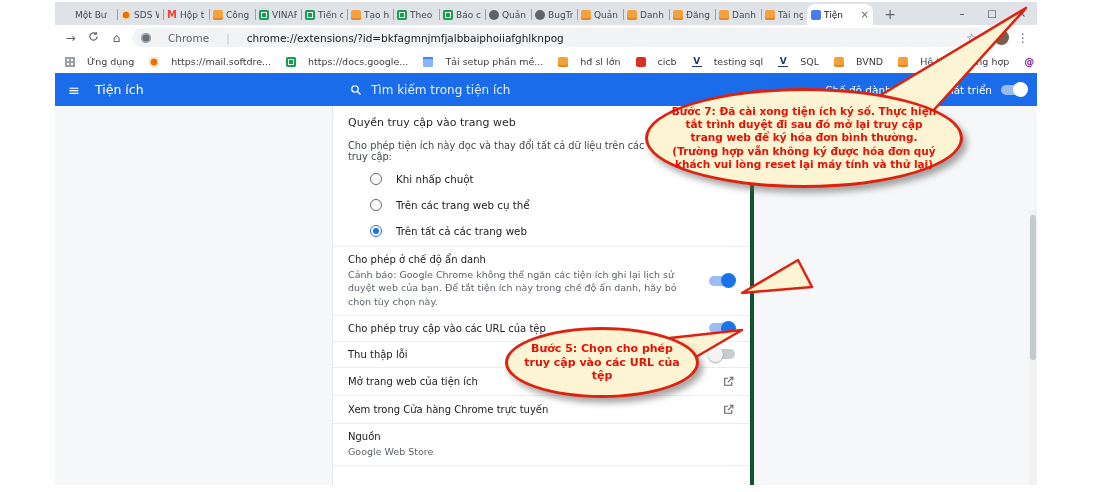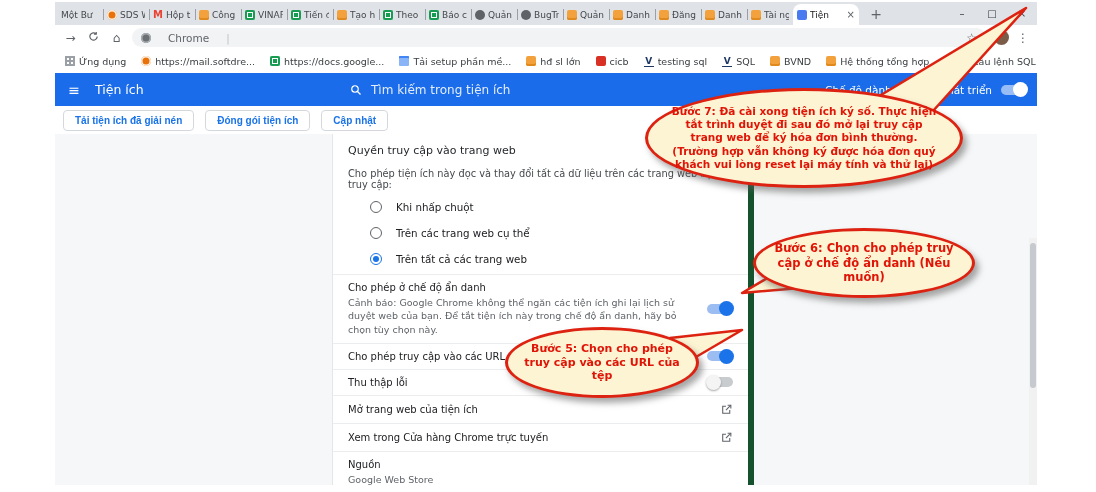--- a/index.html
+++ b/index.html
@@ -1,21 +1,21 @@
 <!DOCTYPE html>
 <html><head>
 <meta charset="utf-8">
 <style>
   *{box-sizing:border-box;margin:0;padding:0}
   body{background:#fff;font-family:"DejaVu Sans","Liberation Sans",sans-serif;-webkit-font-smoothing:antialiased}
   .page{position:relative;width:1096px;height:492px;background:#fff;overflow:hidden}
   .bwin{position:absolute;left:55px;top:2px;width:982px;height:483px;background:#fff;display:flex;flex-direction:column}
 
   
-  .tabstrip{height:23px;background:#dfe2e6;display:flex;align-items:flex-end;padding-left:2px;flex:none}
+  .tabstrip{height:23px;background:#dfe2e6;display:flex;align-items:flex-end;padding-left:16px;flex:none}
   #tabs{display:flex;align-items:flex-end;height:100%}
   .tab{height:21px;display:flex;align-items:center;gap:3px;padding:0 4px;width:46px;overflow:hidden;font-size:9px;color:#45494d;position:relative;flex:none;white-space:nowrap;cursor:default}
   .tab+.tab::before{content:"";position:absolute;left:0;top:5px;bottom:5px;width:1px;background:#9aa0a6}
   .tab.active{background:#fff;border-radius:8px 8px 0 0;width:66px;color:#202124}
   .tab.active::before{display:none}
   .tlabel{overflow:hidden;text-overflow:clip}
   .tclose{margin-left:auto;font-size:10px;color:#5f6368;flex:none}
   .newtab{width:22px;height:20px;display:flex;align-items:center;justify-content:center;font-size:14px;color:#5f6368;margin:0 0 1px 6px}
   .wctl{margin-left:auto;display:flex;align-items:center;height:100%}
   .wbtn{width:30px;text-align:center;font-size:10px;color:#3c4043;line-height:23px}
@@ -41,21 +41,21 @@
   .site-ic{width:10px;height:10px;border-radius:50%;background:#6a6f73;box-shadow:inset 0 0 0 1.5px #aab0b5;flex:none}
   .omni-name{color:#5f6368}
   .omni-sep{color:#c0c4c9}
   .url{white-space:nowrap;overflow:hidden;color:#202124}
   .omni-star{margin-left:auto;font-size:12px;color:#5f6368;flex:none}
   .avatar{width:15px;height:15px;border-radius:50%;background:#7a5c49;flex:none}
   .menu-dots{font-size:12px;color:#5f6368;width:12px;text-align:center;flex:none}
 
   
   .bookmarks{height:23px;background:#fff;display:flex;align-items:center;padding:0 10px;gap:15px;font-size:9.5px;color:#3c4043;flex:none;overflow:hidden}
-  .bm{display:flex;align-items:flex-start;gap:4px;flex:none;white-space:nowrap}
+  .bm{display:flex;align-items:center;gap:12px;flex:none;white-space:nowrap}
 
   
   .exthead{height:33px;background:#1b6cea;display:flex;align-items:center;color:#fff;padding:0 10px;position:relative;flex:none}
   .hamb{font-size:14px;width:18px;text-align:center}
   .exttitle{font-size:12.5px;margin-left:12px}
   .searchbox{position:absolute;left:295px;display:flex;align-items:center;gap:9px}
   .search-ph{font-size:12px;color:rgba(255,255,255,.88)}
   .devmode{margin-left:auto;display:flex;align-items:center;gap:9px}
   .devlabel{font-size:10.5px;color:#fff;white-space:nowrap}
 
@@ -65,21 +65,21 @@
   .tgl.on{background:#9cbdf2}.tgl.on .knob{right:-1px;background:#1a73e8}
   .tgl.off{background:#c9cccf}.tgl.off .knob{left:-1px;background:#f4f4f4;box-shadow:0 1px 2px rgba(0,0,0,.35)}
   .tgl.hdr.on{background:rgba(255,255,255,.55)}.tgl.hdr.on .knob{background:#fff}
 
   
   .actionsbar{height:28px;background:#fff;display:flex;align-items:center;gap:11px;padding:0 8px;flex:none}
   .abtn{border:1px solid #d4d8dd;border-radius:4px;color:#1a73e8;font-size:10px;font-weight:bold;padding:4px 11px;background:#fff;white-space:nowrap;cursor:pointer}
 
   
   .content{position:relative;flex:1;background:#f6f7f8;overflow:hidden}
-  .card{position:absolute;left:277px;top:-1px;bottom:0;width:422px;background:#fff;border-left:1px solid #e4e6e9;border-right:6px solid #14532d;border-top:1px solid #e4e6e9;color:#202124}
+  .card{position:absolute;left:277px;top:-1px;bottom:0;width:422px;background:#fff;border-left:1px solid #e4e6e9;border-right:4px solid #14532d;border-top:1px solid #e4e6e9;color:#202124}
   .sect{padding:8px 15px 2px;border-bottom:1px solid #ecedef}
   .sect-title{font-size:11px;color:#26292c;padding:2px 0}
   .sect-desc{color:#44484c;margin:9px 0 4px;font-size:9.8px}
   .radio-row{height:26px;display:flex;align-items:center;padding-left:22px;font-size:10.3px;cursor:default}
   .rad{width:12px;height:12px;border-radius:50%;border:1.5px solid #5f6368;margin-right:14px;flex:none;position:relative;cursor:pointer}
   .rad.sel{border-color:#1a73e8}
   .rad.sel::after{content:"";position:absolute;inset:2px;border-radius:50%;background:#1a73e8}
   .srow{display:flex;align-items:center;justify-content:space-between;padding:7px 15px;border-bottom:1px solid #ecedef;gap:12px}
   .rtitle{font-size:10px;color:#202124}
   .rsub{font-size:9.5px;color:#5f6368;line-height:1.4;margin-top:3px;max-width:345px}
@@ -188,20 +188,21 @@
         <svg width="11" height="11" viewBox="0 0 24 24" fill="none" stroke="#5f6368" stroke-width="2.6">
             <path d="M20 12a8 8 0 1 1-2.3-5.7"></path>
             <path d="M18 2v5h-5" fill="none"></path>
           </svg>
       </span>
       <span class="navic">⌂</span>
       <div class="omnibox">
         <span class="site-ic"></span>
         <span class="omni-name">Chrome</span>
         <span class="omni-sep">|</span>
+        <span class="url">chrome://extensions/?id=bkfagmnjmfjalbbaiphoiiafghlknpog</span>
         <span class="omni-star">☆</span>
       </div>
       <span class="avatar"></span>
       <span class="menu-dots">⋮</span>
     </div>
 
     <div class="bookmarks" id="bookmarks">
         <div class="bm">
           <span class="fav fav-apps"></span>
           <span>Ứng dụng</span>
@@ -259,25 +260,20 @@
         <span class="search-ph">Tìm kiếm trong tiện ích</span>
       </div>
       <div class="devmode">
         <span class="devlabel">Chế độ dành cho nhà phát triển</span>
         <span class="tgl hdr on">
             <span class="knob"></span>
           </span>
       </div>
     </div>
 
-    <div class="actionsbar" id="actions">
-        <button class="abtn">Tải tiện ích đã giải nén</button>
-        <button class="abtn">Đóng gói tiện ích</button>
-        <button class="abtn">Cập nhật</button>
-      </div>
 
     <div class="content">
       <div class="card">
         <div class="sect">
           <div class="sect-title">Quyền truy cập vào trang web</div>
           <div class="sect-desc">Cho phép tiện ích này đọc và thay đổi tất cả dữ liệu trên các trang web bạn truy cập:</div>
           <div id="radios">
               <div class="radio-row">
                 <span class="rad"></span>
                 <span>Khi nhấp chuột</span>
@@ -358,19 +354,16 @@
 
   <svg class="tails" viewBox="0 0 1096 492">
     <polygon points="1026,8 866,104 914,132" fill="#fcf4d2" stroke="#dd2211" stroke-width="2.5" stroke-linejoin="round"></polygon>
     <polygon points="742,293 798,260 812,287" fill="#fcf4d2" stroke="#dd2211" stroke-width="2.5" stroke-linejoin="round"></polygon>
     <polygon points="742,330 670,338 684,364" fill="#fcf4d2" stroke="#dd2211" stroke-width="2.5" stroke-linejoin="round"></polygon>
   </svg>
 
   <div class="bubble b7">
       <span class="btext">Bước 7: Đã cài xong tiện ích ký số. Thực hiện tắt trình duyệt đi sau đó mở lại truy cập trang web để ký hóa đơn bình thường. (Trường hợp vẫn không ký được hóa đơn quý khách vui lòng reset lại máy tính và thử lại)</span>
     </div>
-  <div class="bubble b6">
-      <span class="btext">Bước 6: Chọn cho phép truy cập ở chế độ ẩn danh (Nếu muốn)</span>
-    </div>
   <div class="bubble b5">
       <span class="btext">Bước 5: Chọn cho phép truy cập vào các URL của tệp</span>
     </div>
 </div>
 
 </body></html>

